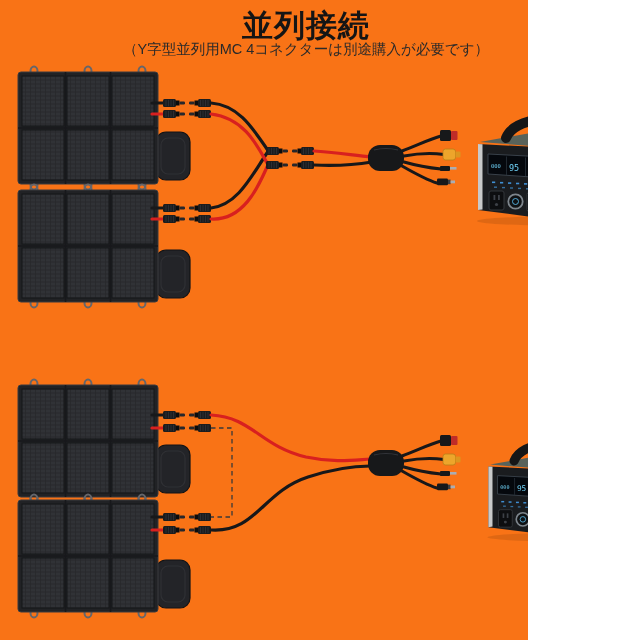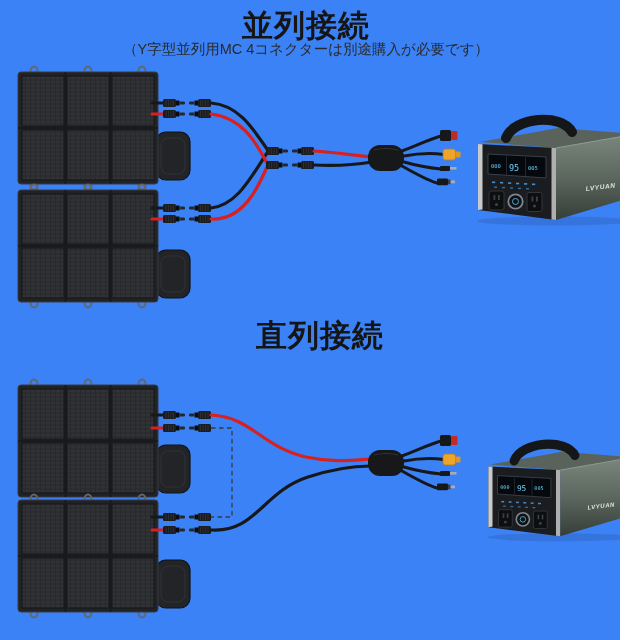--- a/index.html
+++ b/index.html
@@ -1,17 +1,17 @@
 <!DOCTYPE html>
 <html><head>
 <meta charset="utf-8">
 <style>
   html,body{margin:0;padding:0;background:#fff;}
   .stage{
-    position:relative;width:620px;height:640px;background:#3b82f6;overflow:hidden;
+    position:relative;width:528px;height:640px;background:#f97316;overflow:hidden;
     font-family:"Liberation Sans","DejaVu Sans",sans-serif;
   }
   .stage svg{position:absolute;left:0;top:0;}
   .hdr-title{
     position:absolute;left:0;width:640px;text-align:center;
     font-size:31px;font-weight:900;color:#151515;letter-spacing:1px;
   }
   .hdr-title.t1{top:5px;transform:translateX(-14px);}
   .hdr-title.t2{top:315px;}
   .hdr-sub{
@@ -215,15 +215,14 @@
         <use href="#dcsmall" transform="translate(440,470)"></use>
         <use href="#dclarge" transform="translate(437,483)"></use>
       </g>
 
       <use href="#pstation" transform="translate(481,437) scale(0.92)"></use>
     </g>
   </svg>
 
   <div class="hdr-title t1">並列接続</div>
   <div class="hdr-sub">（Y字型並列用MC 4コネクターは別途購入が必要です）</div>
-  <div class="hdr-title t2">直列接続</div>
 
 </div>
 
 </body></html>

